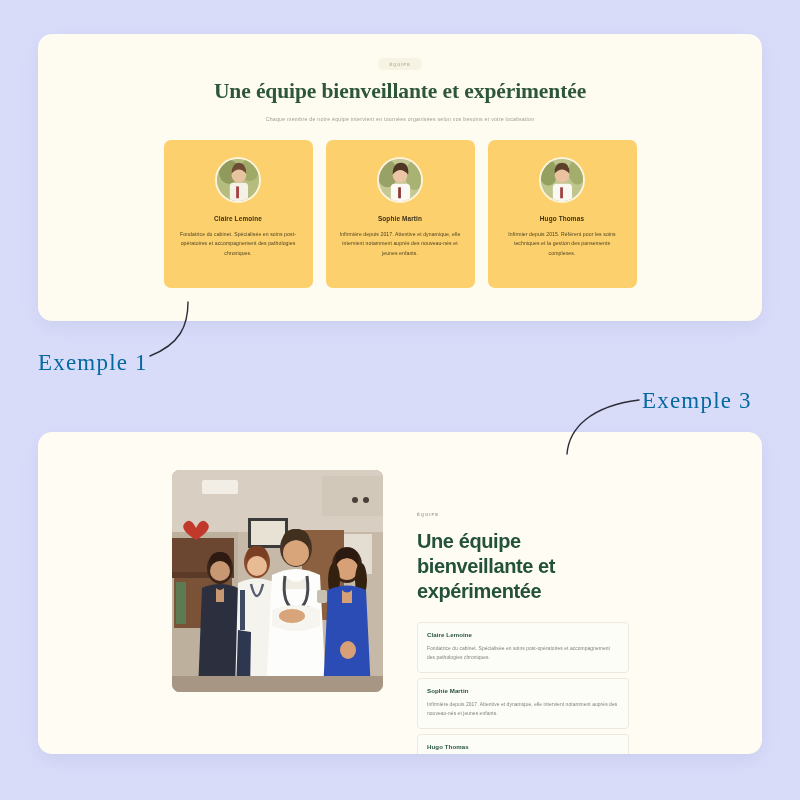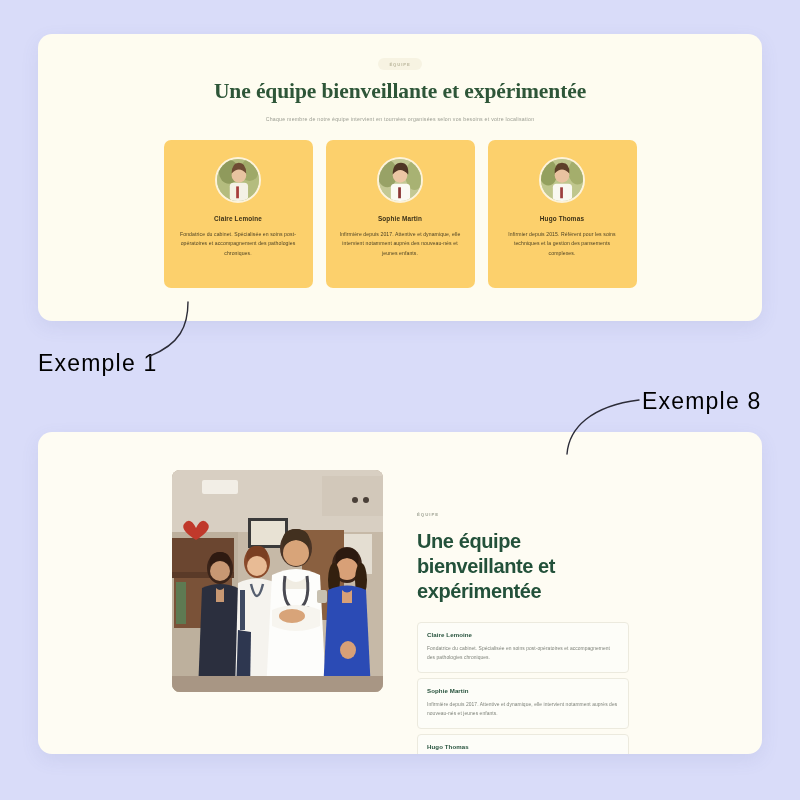--- a/index.html
+++ b/index.html
@@ -180,23 +180,23 @@
     margin-top: 6px;
     font-size: 4.9px;
     line-height: 1.95;
     color: #7e8279;
     letter-spacing: 0.08px;
   }
 
   
   .annot {
     position: absolute;
-    font-family: Liberation Sans, sans-serif;
+    font-family: Liberation Serif, serif;
     font-size: 23px;
-    color: #000000;
+    color: #0369a1;
     letter-spacing: 1.2px;
     white-space: nowrap;
   }
   .annot-1 { left: 38px; top: 350px; }
   .annot-2 { left: 642px; top: 388px; }
 
   .arrow-svg { position: absolute; overflow: visible; }
   .arrow-1 { left: 150px; top: 300px; }
   .arrow-2 { left: 565px; top: 398px; }
 </style>
@@ -352,21 +352,21 @@
       <div class="p2-item">
         <div class="p2-item-name">Hugo Thomas</div>
 
       </div>
 
     </div>
   </div>
 </section>
 
 <div class="annot annot-1">Exemple 1</div>
-<div class="annot annot-2">Exemple 8</div>
+<div class="annot annot-2">Exemple 3</div>
 
 <svg class="arrow-svg arrow-1" width="90" height="70">
   <path d="M38 2 C 38 26, 30 44, 0 56" stroke="#2c2c38" stroke-width="1.4" fill="none" stroke-linecap="round"></path>
 </svg>
 
 <svg class="arrow-svg arrow-2" width="90" height="60">
   <path d="M2 56 C 4 30, 26 8, 74 2" stroke="#2c2c38" stroke-width="1.4" fill="none" stroke-linecap="round"></path>
 </svg>
 
 </body></html>

